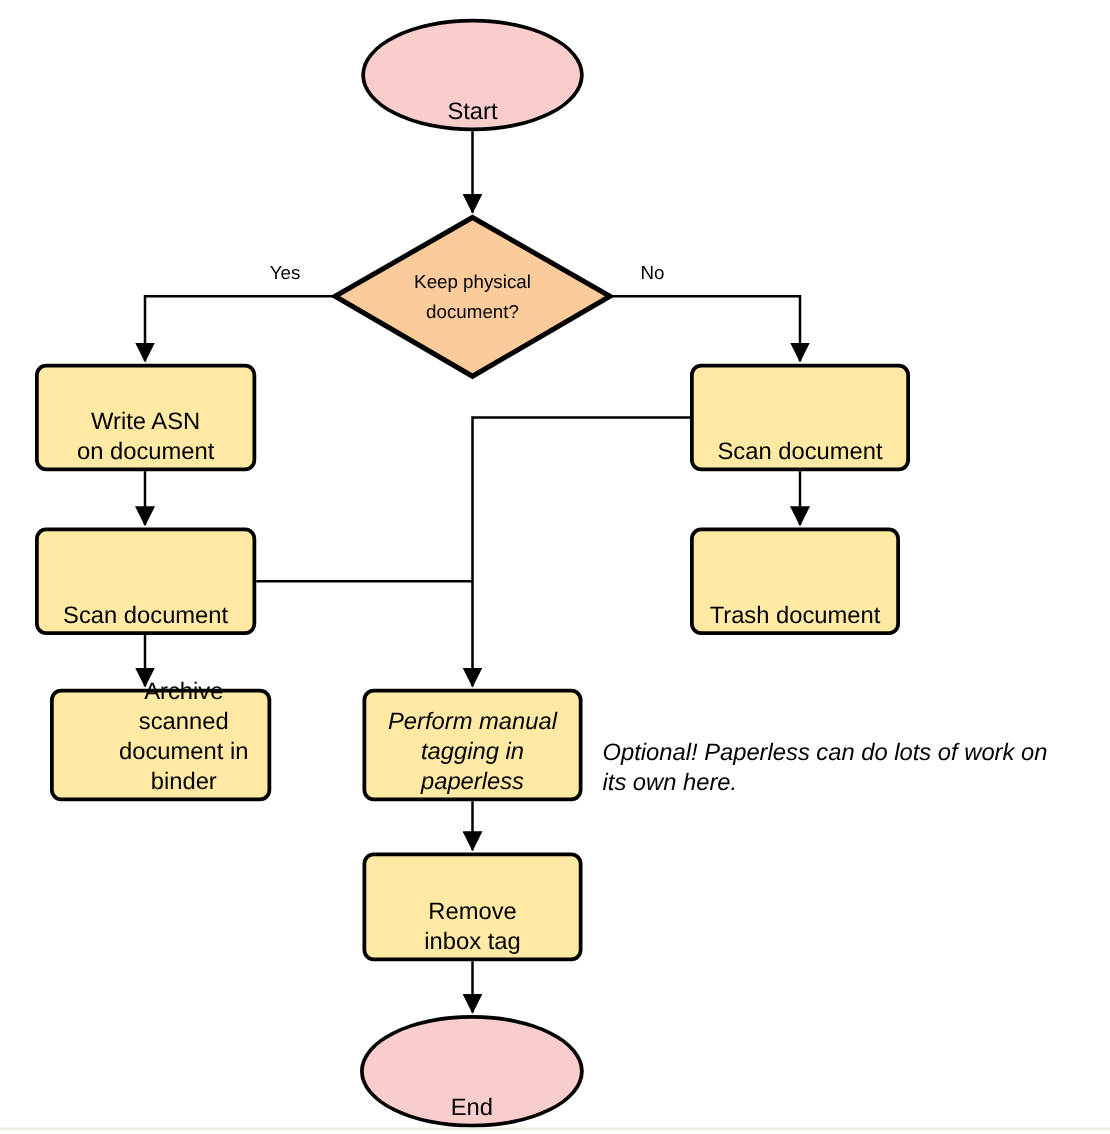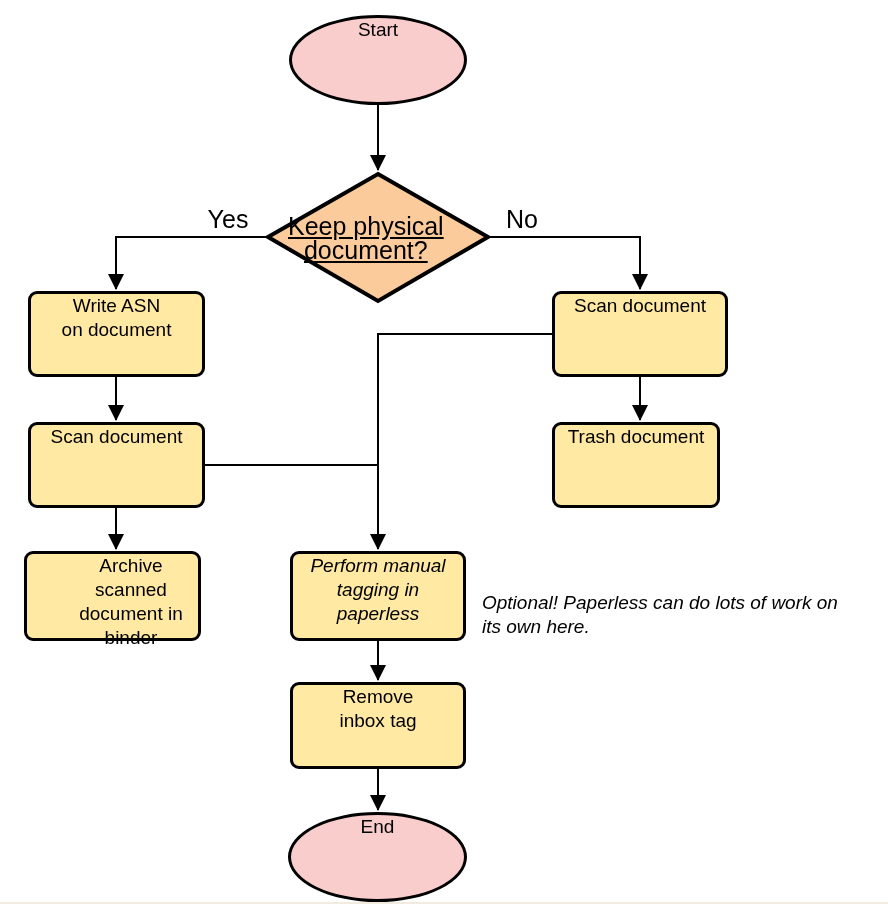--- a/index.html
+++ b/index.html
@@ -36,45 +36,45 @@
   .diamond {
     fill: var(--decision-fill);
     stroke: var(--stroke-color);
     stroke-width: 4;
     stroke-linejoin: miter;
   }
   .node {
     position: absolute;
     box-sizing: border-box;
     display: flex;
-    align-items: flex-start;
+    align-items: flex-end;
     justify-content: center;
     text-align: center;
     border: 3px solid var(--stroke-color);
     font-size: 19px;
     line-height: 24px;
     white-space: pre-line;
   }
   .process   { background: var(--process-fill); border-radius: 9px; }
   .terminator{ background: var(--terminator-fill); border-radius: 50%; }
   .shape-label { white-space: pre-line; }
   .free-label {
     position: absolute;
-    font-size: 25px;
+    font-size: 15px;
     line-height: 24px;
     text-align: center;
     white-space: pre-line;
   }
   
   .n-start       { left: 289px; top:  15px; width: 178px; height: 90px; }
   .n-decision-label { left: 288px; top: 213px; width: 180px; height: 50px;
-                      display:flex; align-items:center; justify-content:flex-start;text-decoration:underline; }
+                      display:flex; align-items:center; justify-content:center; }
   .n-write-asn   { left:  28px; top: 291px; width: 177px; height: 86px; }
   .n-scan-left   { left:  28px; top: 422px; width: 177px; height: 86px; }
-  .n-archive     { left:  24px; top: 551px; width: 177px; height: 90px; padding-left: 37px; }
+  .n-archive     { left:  40px; top: 551px; width: 177px; height: 90px; padding-left: 37px; }
   .n-scan-right  { left: 552px; top: 291px; width: 176px; height: 86px; }
   .n-trash       { left: 552px; top: 422px; width: 168px; height: 86px; }
   .n-tagging     { left: 290px; top: 551px; width: 176px; height: 90px; font-style: italic; }
   .n-remove      { left: 290px; top: 682px; width: 176px; height: 87px; }
   .n-end         { left: 288px; top: 812px; width: 179px; height: 90px; }
   .l-yes         { left: 198px; top: 207px; width: 60px; }
   .l-no          { left: 492px; top: 207px; width: 60px; }
   .annotation {
     position: absolute;
     left: 482px; top: 591px; width: 410px;

